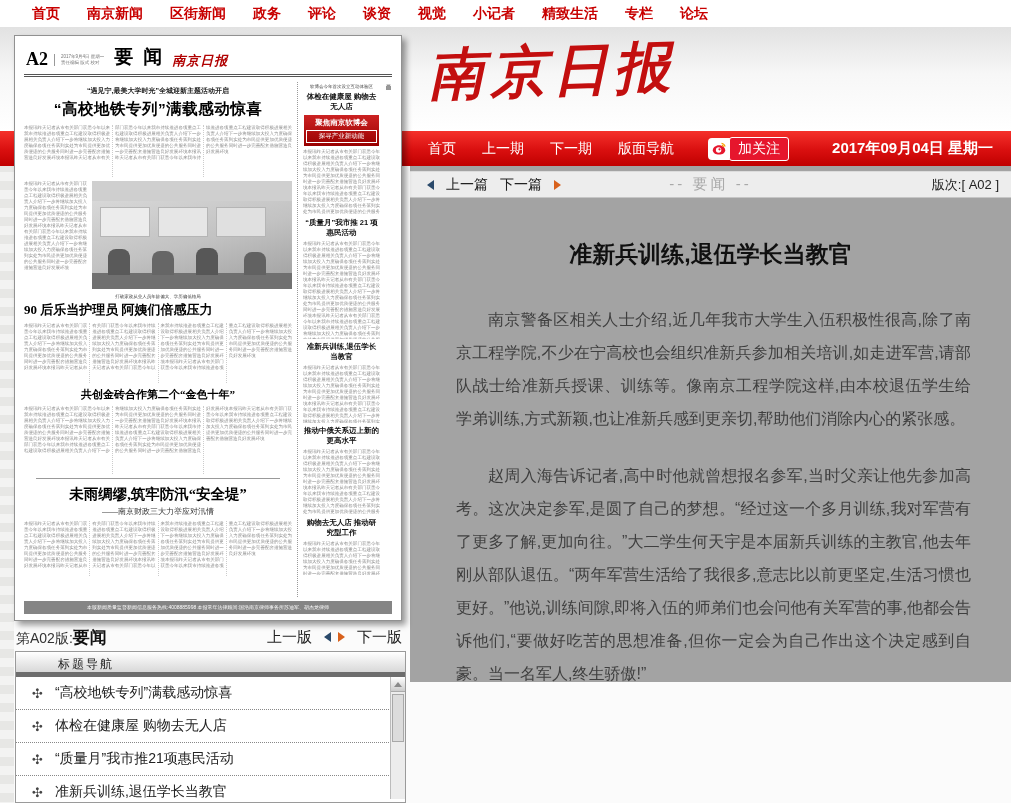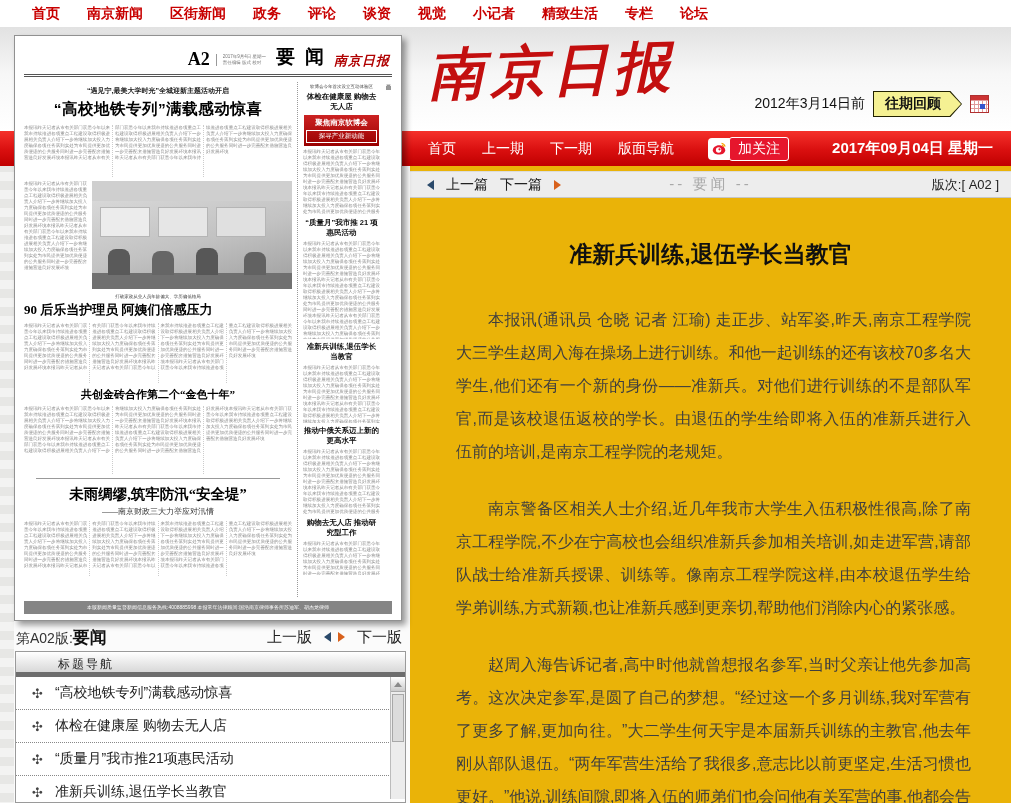--- a/index.html
+++ b/index.html
@@ -46,21 +46,21 @@
   #redbar-date { margin-left:auto; margin-right:18px; color:#fff; font-size:15px; font-weight:bold; }
 
   
   #left-strip { position:absolute; left:0; top:28px; width:14px; height:775px;
                 background:repeating-linear-gradient(180deg,#f3f3f2 0 9px,#e7e7e5 9px 18px); }
 
   
   #thumb { position:absolute; left:14px; top:35px; width:388px; height:586px; background:#fff;
            border:1px solid #919191; box-shadow:4px 4px 6px rgba(0,0,0,.4); padding:8px 9px 6px 9px;
            display:flex; flex-direction:column; cursor:pointer; z-index:5; }
-  #mast { display:flex; align-items:flex-end; justify-content:flex-end; padding:0 2px 4px 2px;
+  #mast { display:flex; align-items:flex-end; justify-content:flex-start; padding:0 2px 4px 2px;
           border-bottom:3px double #555; }
   #mast-left { display:flex; align-items:center; gap:6px; }
   #mast-page { font-size:18px; font-weight:bold; }
   #mast-meta { border-left:1px solid #999; padding-left:6px; }
   #mast-meta div { font-size:4.5px; color:#777; line-height:6px; white-space:nowrap; }
   #mast-section { font-size:19px; font-weight:bold; letter-spacing:10px; padding-left:10px; }
   #mast-logo { font-size:13px; font-weight:bold; font-style:italic; color:#b00000; letter-spacing:1px; }
   #paper-main { display:flex; gap:5px; margin-top:5px; flex:1; overflow:hidden; }
   #pcol-left { width:268px; overflow:hidden; }
   #pcol-right { flex:1; border-left:1px dotted #999; padding-left:5px; overflow:hidden; }
@@ -110,21 +110,21 @@
              border-bottom:1px dotted #888; font-size:14px; color:#222; cursor:pointer; }
   .tn-icon { color:#444; font-size:13px; }
   #tn-scrollbar { position:absolute; right:0; top:0; width:15px; height:122px; background:#ececec;
                   border-left:1px solid #bbb; }
   #tn-scroll-up { height:15px; background:linear-gradient(#fff,#ccc); border-bottom:1px solid #aaa;
                   display:flex; align-items:center; justify-content:center; cursor:pointer; }
   #tn-scroll-up i { width:0; height:0; border:4px solid transparent; border-bottom:5px solid #8a8a8a; margin-top:-4px; }
   #tn-thumb { margin:2px 1px; height:48px; background:#dcdcdc; border:1px solid #a8a8a8; cursor:pointer; }
 
   
-  #panel { position:absolute; left:410px; top:166px; width:601px; height:637px; background:#eab308; overflow:hidden; }
+  #panel { position:absolute; left:410px; top:166px; width:601px; height:516px; background:#a3a3a3; overflow:hidden; }
   #infobar { margin-top:5px; height:27px; background:#ededed; border-top:1px solid #dcdcdc;
              border-bottom:1px solid #c6c6c6; display:flex; align-items:center; padding:0 12px; position:relative; }
   #infobar .grp { display:flex; align-items:center; gap:12px; font-size:14px; color:#222; }
   #infobar .grp span[data-name$="button"] { cursor:pointer; }
   #article-section { position:absolute; left:0; right:0; text-align:center; color:#a9a9a9; font-size:15px;
                      letter-spacing:3px; pointer-events:none; }
   #page-no { margin-left:auto; font-size:13px; color:#222; }
   #article-title { text-align:center; font-size:23px; font-weight:bold; color:#101010; margin:41px 20px 33px; }
   .para { margin:0 40px 24px 46px; font-size:16px; line-height:33px; text-indent:2em; color:#3f3f3f;
           text-align:justify; }
@@ -143,27 +143,20 @@
   <a data-name="nav-topics">谈资</a>
   <a data-name="nav-visual">视觉</a>
   <a data-name="nav-junior-reporter">小记者</a>
   <a data-name="nav-fine-living">精致生活</a>
   <a data-name="nav-columns">专栏</a>
   <a data-name="nav-forum">论坛</a>
 </div>
 
 <div id="header" data-name="site-header">
   <div id="site-logo" class="serif" data-name="site-logo">南京日报</div>
-  <div id="archive-row" data-name="archive-row">
-    <span data-name="archive-date-label">2012年3月14日前</span>
-    <span class="arrow-btn-outer" data-name="archive-review-button">
-        <span class="arrow-btn-inner" data-name="archive-review-label">往期回顾</span>
-      </span>
-    <span id="calendar-icon" data-name="calendar-icon"></span>
-  </div>
 </div>
 
 <div id="redbar" data-name="issue-nav-bar">
   <div class="links" data-name="issue-nav-links">
     <a data-name="issue-home-link">首页</a>
     <a data-name="prev-issue-link">上一期</a>
     <a data-name="next-issue-link">下一期</a>
     <a data-name="page-directory-link">版面导航</a>
   </div>
   <div id="follow-widget" data-name="weibo-follow-widget">
@@ -289,16 +282,15 @@
     <div class="grp" data-name="article-prev-next">
       <i class="tri-left" data-name="prev-article-arrow-icon"></i>
       <span data-name="prev-article-button">上一篇</span>
       <span data-name="next-article-button">下一篇</span>
       <i class="tri-right" data-name="next-article-arrow-icon"></i>
     </div>
     <div id="article-section" data-name="article-section-label">-- 要闻 --</div>
     <div id="page-no" data-name="article-page-number">版次:[ A02 ]</div>
   </div>
   <h1 id="article-title" data-name="article-title">准新兵训练,退伍学长当教官</h1>
-  <p class="para" data-name="article-paragraph-1">本报讯(通讯员 仓晓 记者 江瑜) 走正步、站军姿,昨天,南京工程学院大三学生赵周入海在操场上进行训练。和他一起训练的还有该校70多名大学生,他们还有一个新的身份——准新兵。对他们进行训练的不是部队军官,而是该校退伍返校的学长。由退伍的学生给即将入伍的准新兵进行入伍前的培训,是南京工程学院的老规矩。</p>
   <p class="para" data-name="article-paragraph-3">南京警备区相关人士介绍,近几年我市大学生入伍积极性很高,除了南京工程学院,不少在宁高校也会组织准新兵参加相关培训,如走进军营,请部队战士给准新兵授课、训练等。像南京工程学院这样,由本校退伍学生给学弟训练,方式新颖,也让准新兵感到更亲切,帮助他们消除内心的紧张感。</p>
   <p class="para" data-name="article-paragraph-4">赵周入海告诉记者,高中时他就曾想报名参军,当时父亲让他先参加高考。这次决定参军,是圆了自己的梦想。“经过这一个多月训练,我对军营有了更多了解,更加向往。”大二学生何天宇是本届新兵训练的主教官,他去年刚从部队退伍。“两年军营生活给了我很多,意志比以前更坚定,生活习惯也更好。”他说,训练间隙,即将入伍的师弟们也会问他有关军营的事,他都会告诉他们,“要做好吃苦的思想准备,但你一定会为自己作出这个决定感到自豪。当一名军人,终生骄傲!”</p>
 </div>
 
 </body></html>

